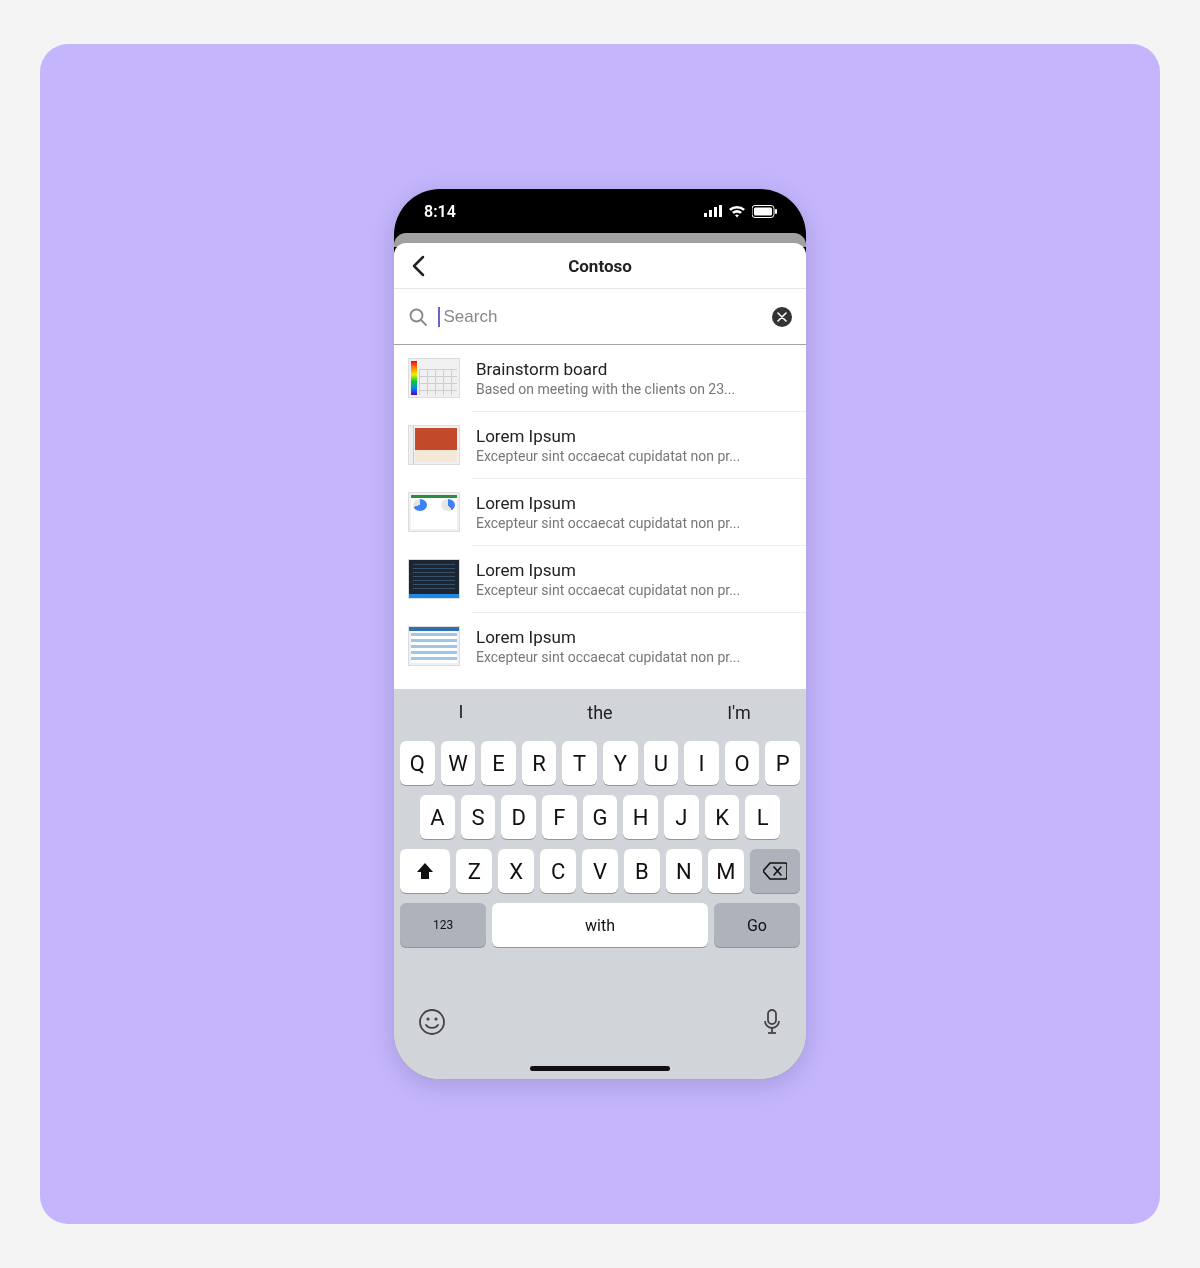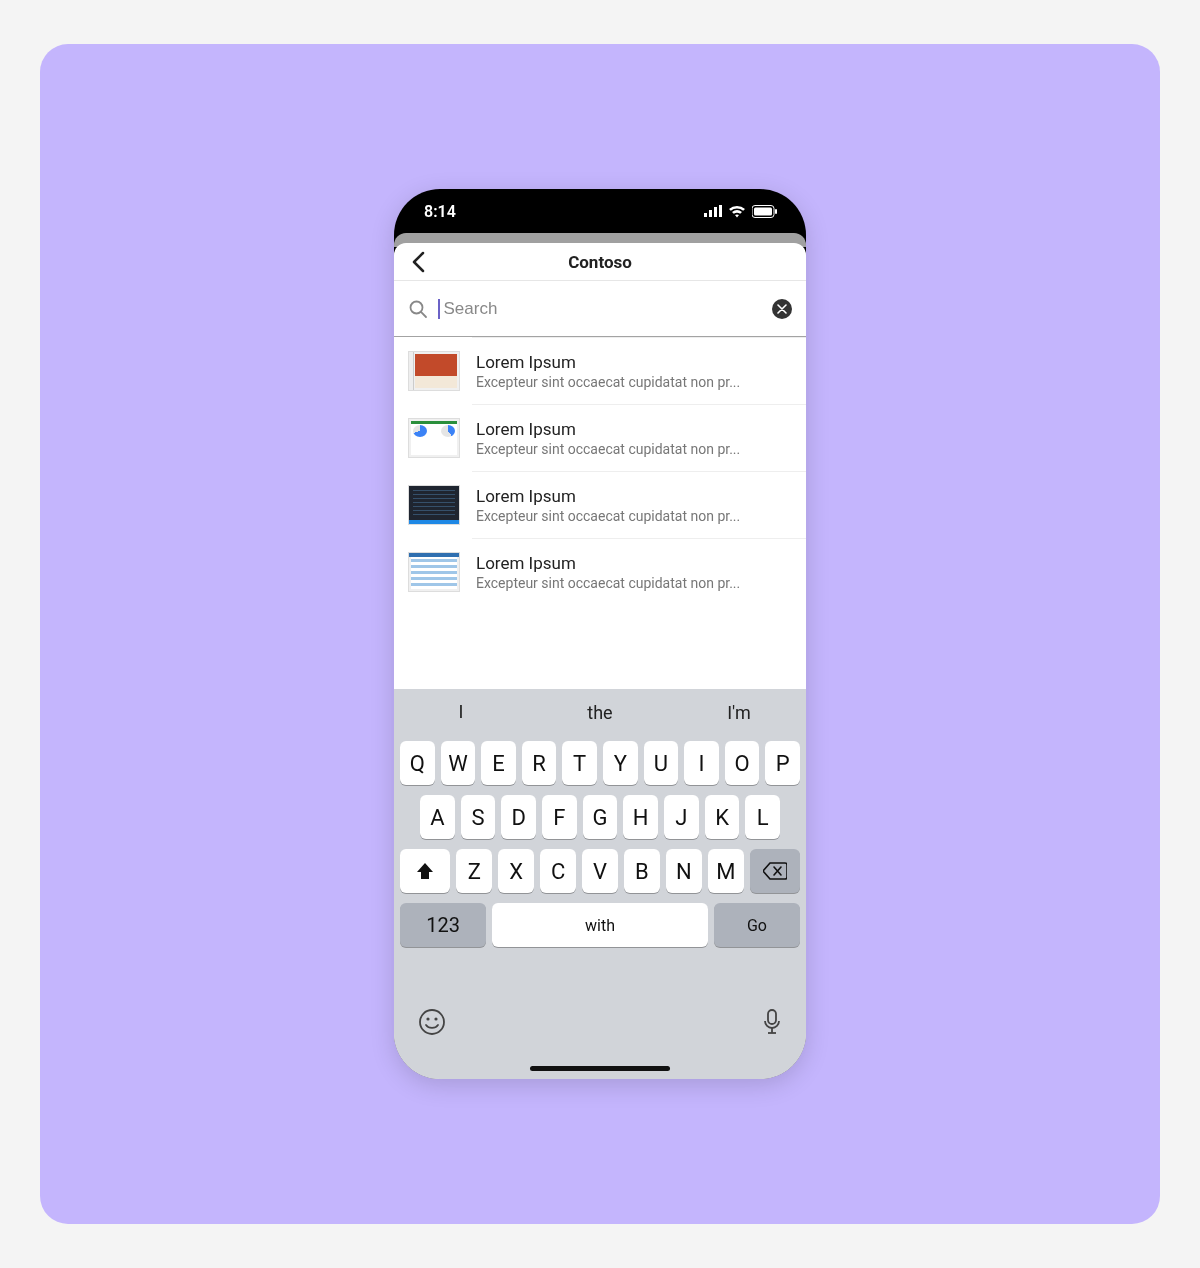--- a/index.html
+++ b/index.html
@@ -51,21 +51,21 @@
   }
   .sheet {
     position: absolute;
     top: 54px; left: 0; right: 0; bottom: 0;
     background: #fff;
     border-radius: 12px 12px 0 0;
     display: flex;
     flex-direction: column;
   }
   .header {
-    height: 38px;
+    height: 46px;
     display: flex;
     align-items: center;
     border-bottom: 1px solid #e6e6e6;
     position: relative;
   }
   .back-btn {
     width: 48px; height: 48px;
     display: flex; align-items: center; justify-content: center;
     cursor: pointer;
   }
@@ -163,21 +163,21 @@
     box-shadow: 0 1px 0 rgba(0,0,0,0.3);
     display: flex; align-items: center; justify-content: center;
     font-size: 22px;
     color: #111;
     cursor: pointer;
   }
   .key.dark { background: #adb2bb; }
   .key.wide { flex: 1.4; }
   .key.space { flex: 4; font-size:16px; }
   .key.go { flex:1.6; font-size:16px;text-align:right; }
-  .key.num { flex:1.6; font-size:20px; }
+  .key.num { flex:1.6; font-size:12px; }
   .kb-bottom { display:flex; justify-content:space-between; align-items:center; padding:10px 24px 0; flex:1; }
   .kb-bottom button { background:none; border:none; cursor:pointer; }
   .home-indicator {
     position:absolute; bottom:8px; left:50%; transform:translateX(-50%);
     width:140px; height:5px; background:#111; border-radius:3px;
   }
 
   
   .m-rainbow { position:absolute; left:2px; top:2px; bottom:2px; width:6px;
     background:linear-gradient(#e03,#f80,#ee0,#0c3,#08e,#50c); }
@@ -252,20 +252,30 @@
         </div>
         <div class="clear-btn">
           <svg width="10" height="10" viewBox="0 0 10 10">
               <path d="M1 1 L9 9 M9 1 L1 9" stroke="#fff" stroke-width="1.6" stroke-linecap="round"></path>
             </svg>
         </div>
       </div>
 
       <div class="list">
 
+        <div class="list-item">
+          <div class="thumb">
+              <div class="m-rainbow"></div>
+              <div class="m-grid"></div>
+            </div>
+          <div class="item-text">
+            <div class="item-title">Brainstorm board</div>
+            <div class="item-sub">Based on meeting with the clients on 23...</div>
+          </div>
+        </div>
         <div class="divider"></div>
 
         <div class="list-item">
           <div class="thumb">
               <div class="m-side"></div>
               <div class="m-slide"></div>
               <div class="m-slide2"></div>
             </div>
           <div class="item-text">
             <div class="item-title">Lorem Ipsum</div>

